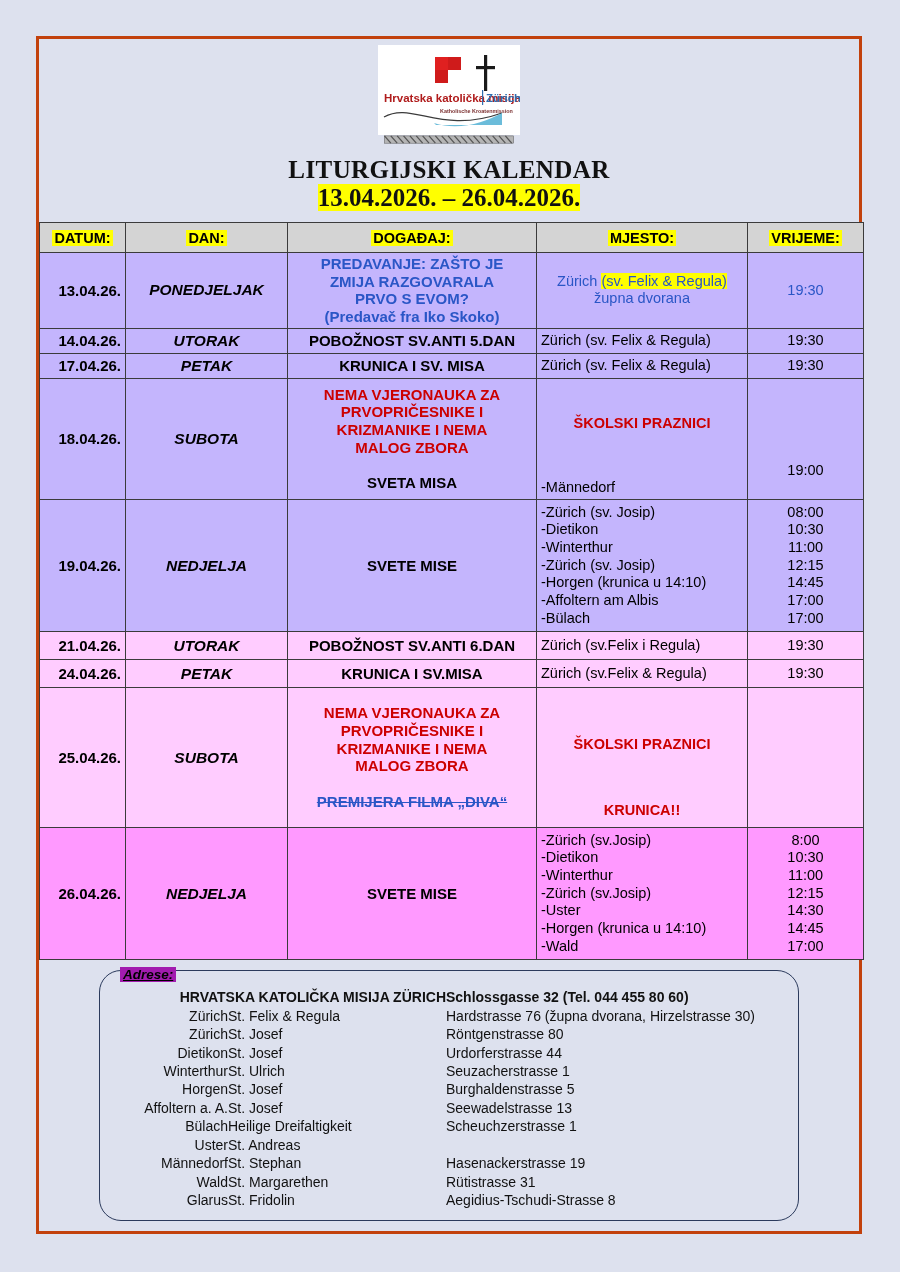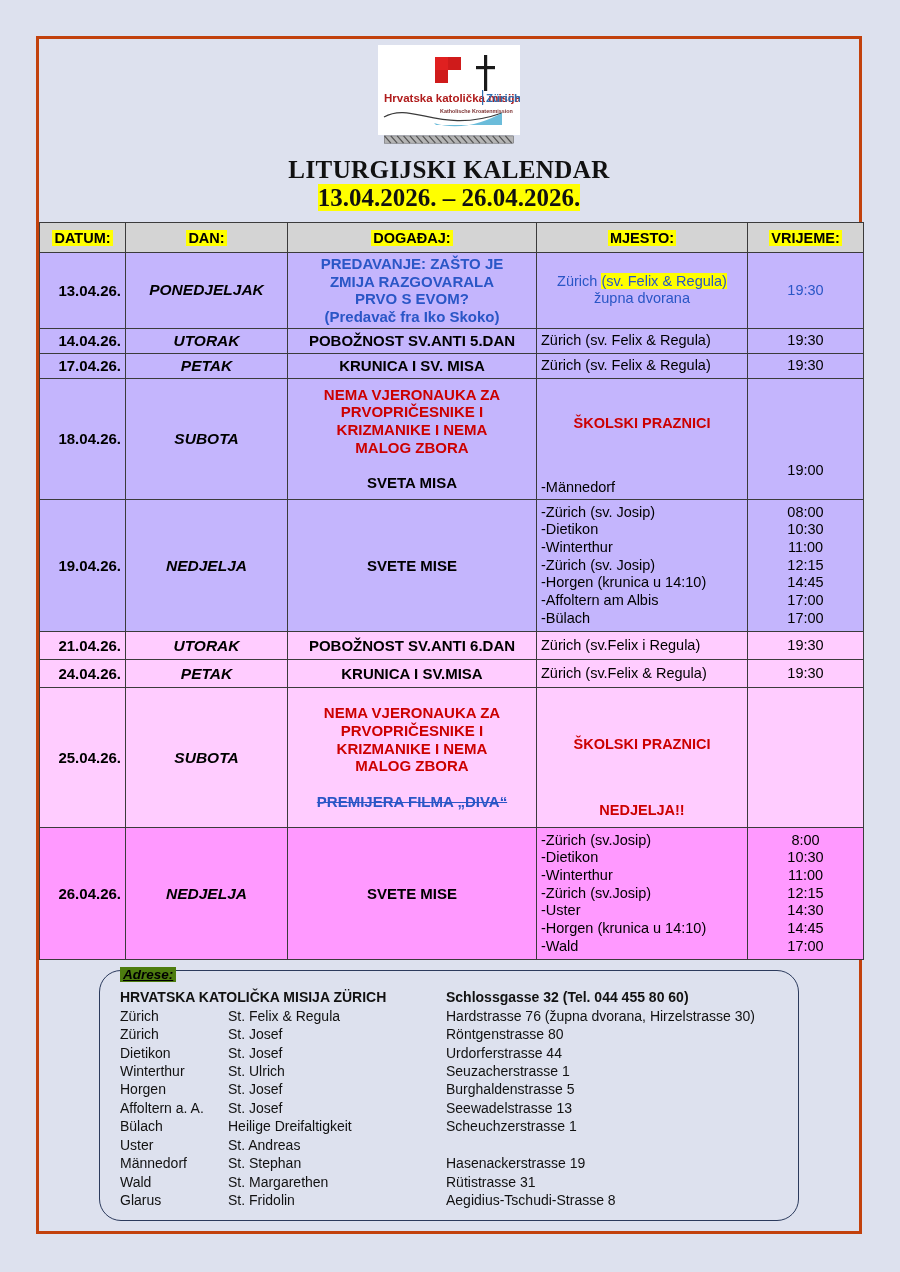--- a/index.html
+++ b/index.html
@@ -133,31 +133,31 @@
   }
   .addr-title {
     font-weight: bold;
     font-style: italic;
     font-size: 13.5px;
     text-decoration: underline;
     color: #000;
     position: absolute;
     top: -4px;
     left: 20px;
-    background: #4d7c0f;
+    background: #a21caf;
     padding: 0 3px;
   }
   .addr-list {
     margin-top: 8px;
     font-size: 14px;
     color: #111;
     line-height: 1.32;
   }
   .addr-row { display: flex; }
-  .addr-row .c1 { width: 108px; flex: 0 0 108px; }
+  .addr-row .c1 { width: 108px; flex: 0 0 108px; text-align: right; }
   .addr-row .c2 { width: 218px; flex: 0 0 218px; }
   .addr-row .c3 { flex: 1 1 auto; }
   .addr-row.bold { font-weight: bold; }
   .addr-row.bold .c1 { width: 326px; flex: 0 0 326px; }
 </style>
 </head>
 <body>
 
 <div class="page-frame">
 
@@ -313,21 +313,21 @@
         <td class="event">
           <div class="red">NEMA VJERONAUKA ZA</div>
           <div class="red">PRVOPRIČESNIKE I</div>
           <div class="red">KRIZMANIKE I NEMA</div>
           <div class="red">MALOG ZBORA</div>
           <span class="mt-gap"></span>
           <div class="blue-strike">PREMIJERA FILMA „DIVA“</div>
         </td>
         <td class="place center" style="vertical-align:top;padding-top:48px">
           <div class="red" style="font-weight:bold">ŠKOLSKI PRAZNICI</div>
-          <div class="red" style="font-weight:bold;margin-top:48px">NEDJELJA!!</div>
+          <div class="red" style="font-weight:bold;margin-top:48px">KRUNICA!!</div>
         </td>
         <td class="time"></td>
       </tr>
 
       <tr class="row-pink" style="height:132px">
         <td class="date">26.04.26.</td>
         <td class="day">NEDJELJA</td>
         <td class="event">SVETE MISE</td>
         <td class="place">
           <div>-Zürich (sv.Josip)</div>

